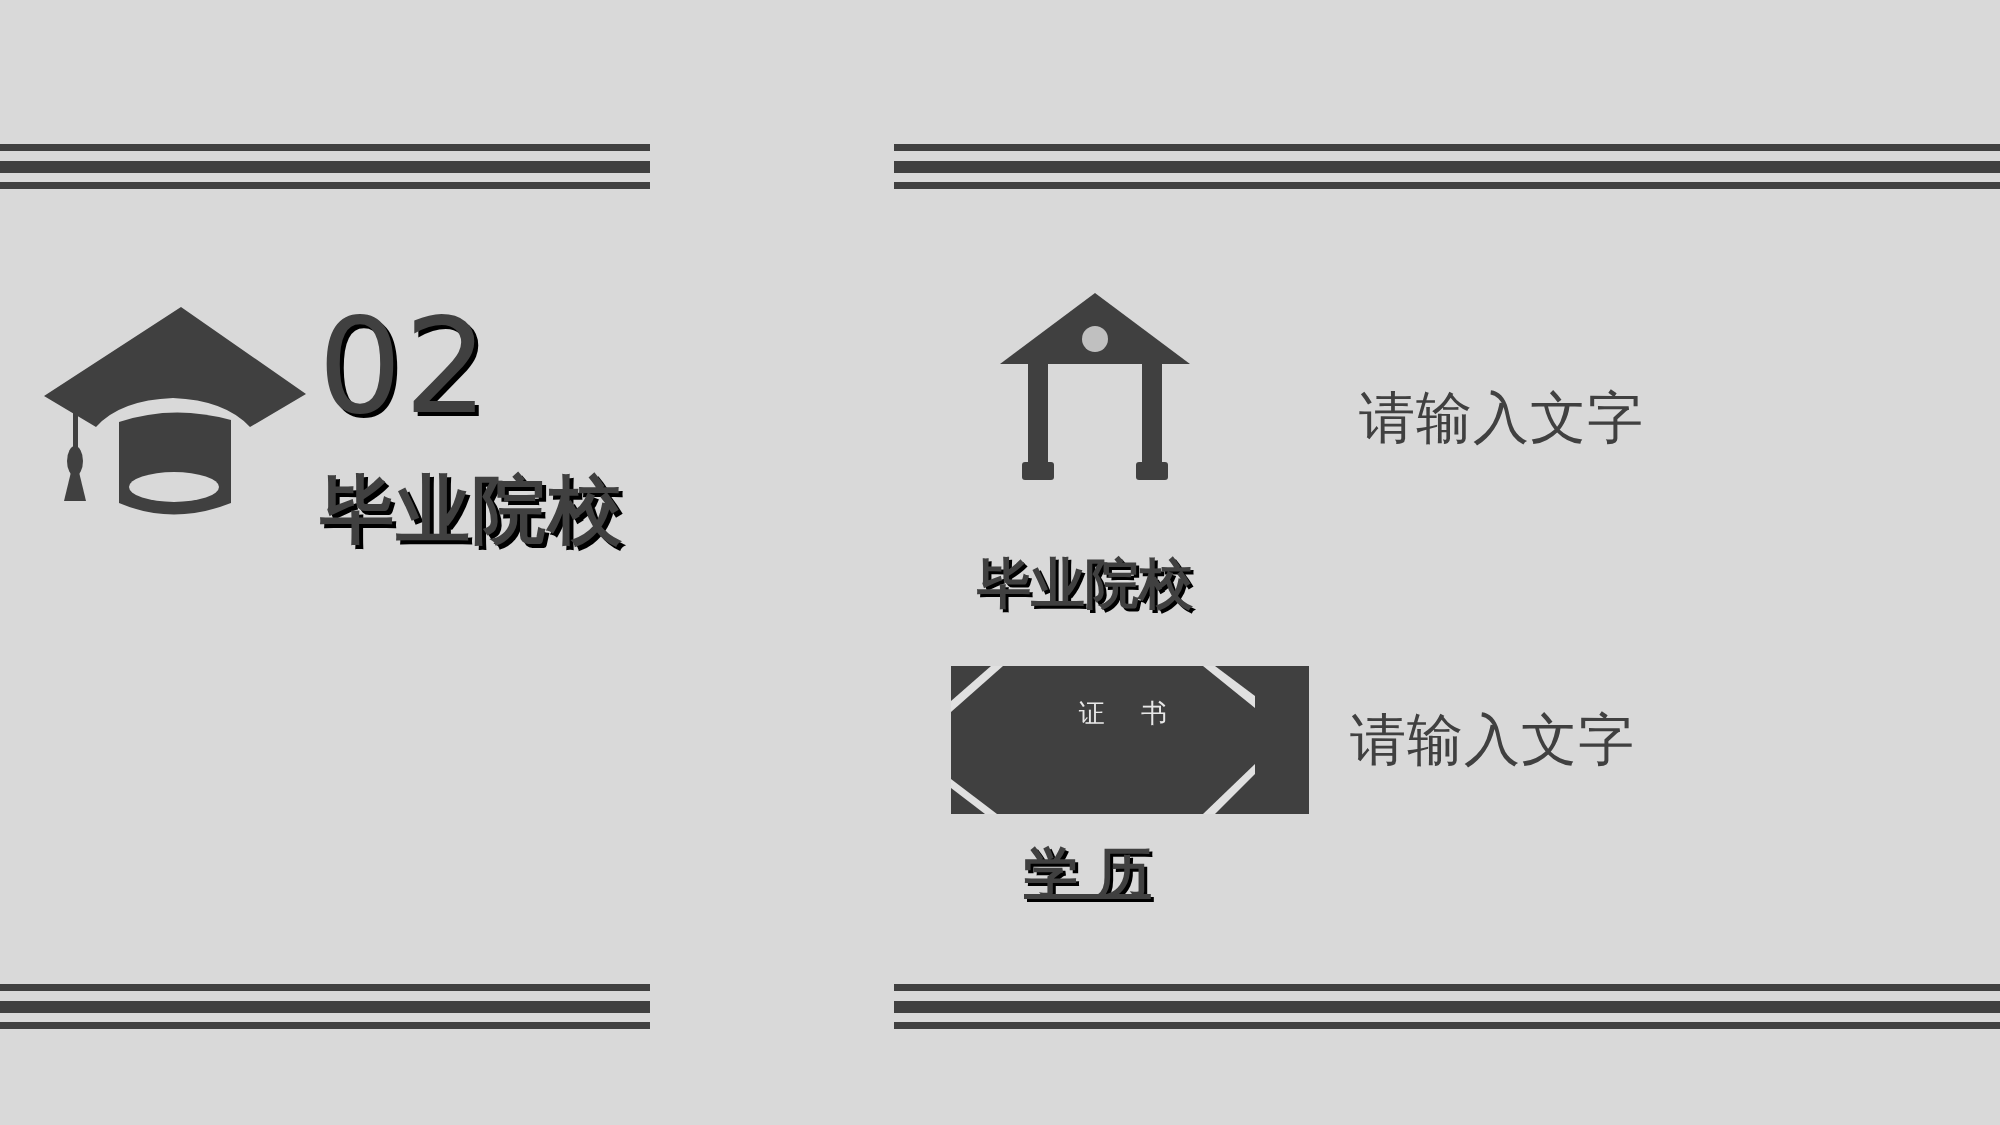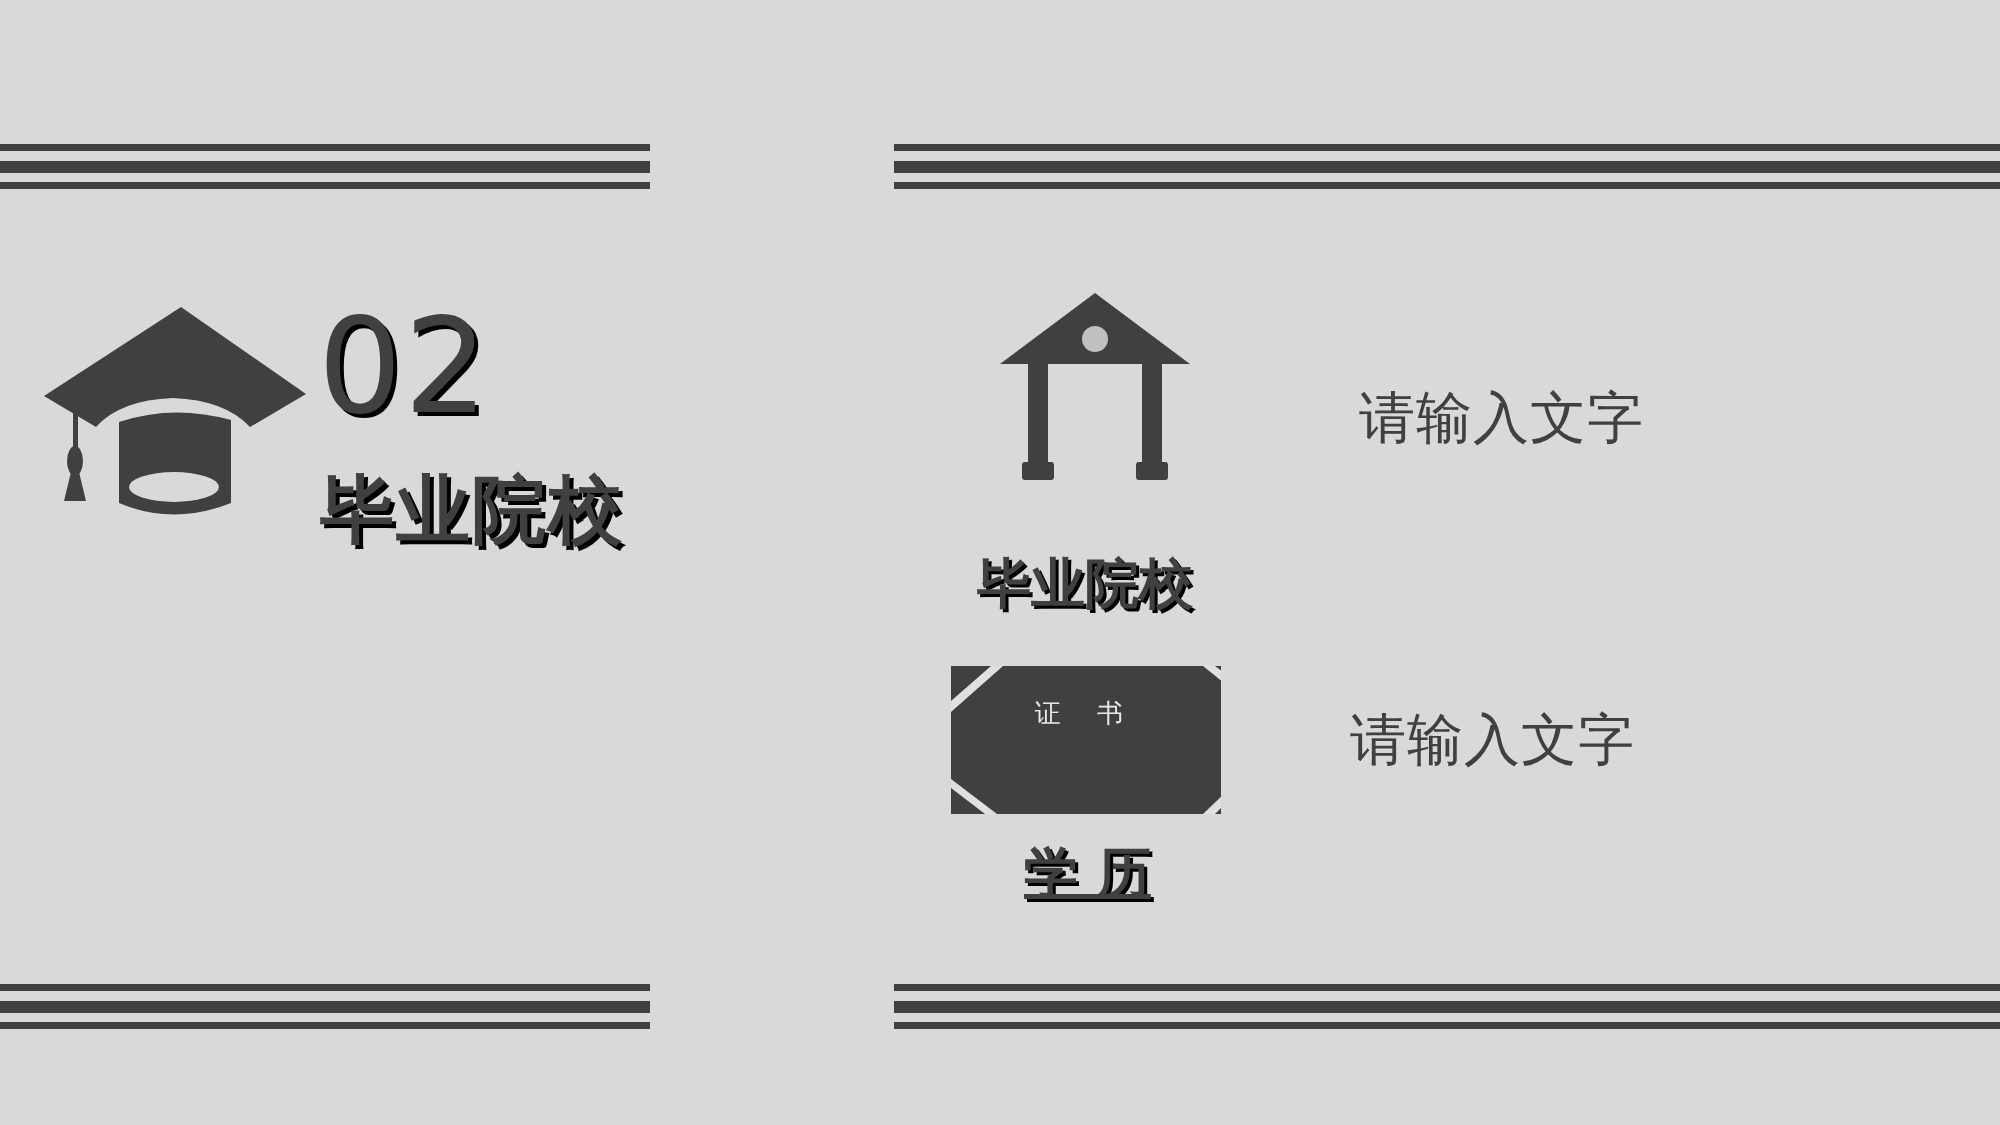--- a/index.html
+++ b/index.html
@@ -6,21 +6,21 @@
   body { width:2000px; height:1125px; background:#d9d9d9; position:relative; overflow:hidden;
          font-family:"DejaVu Sans","Liberation Sans",sans-serif; color:#404040; }
   .line { position:absolute; background:#404040; }
   .abs { position:absolute; }
   .num { font-size:132px; line-height:1; left:318px; top:300px; color:#404040;
          text-shadow:4px 4px 0 #000; letter-spacing:2px; }
   .title { font-size:74px; font-weight:bold; line-height:1; left:320px; top:472px;
            text-shadow:4px 4px 0 #000; letter-spacing:2px; }
   .label { font-size:54px; font-weight:bold; line-height:1; text-shadow:3px 3px 0 #000; white-space:nowrap; }
   .body-text { font-size:56px; line-height:1; color:#404040; white-space:nowrap; letter-spacing:1px;font-family:Liberation Serif, serif; }
-  .cert { left:951px; top:666px; width:270px; height:148px; background:#404040; overflow:hidden; }
+  .cert { left:951px; top:666px; width:358px; height:148px; background:#404040; overflow:hidden; }
   .cert-text { position:absolute; left:0; right:0; top:30px; text-align:center; color:#e8e8e8;
                font-size:26px; letter-spacing:14px; }
   svg { position:absolute; overflow:visible; }
 </style>
 </head>
 <body>
 
 <div>
   <div class="line" style="left:0;top:144px;width:650px;height:7px;"></div>
   <div class="line" style="left:0;top:161px;width:650px;height:12px;"></div>

